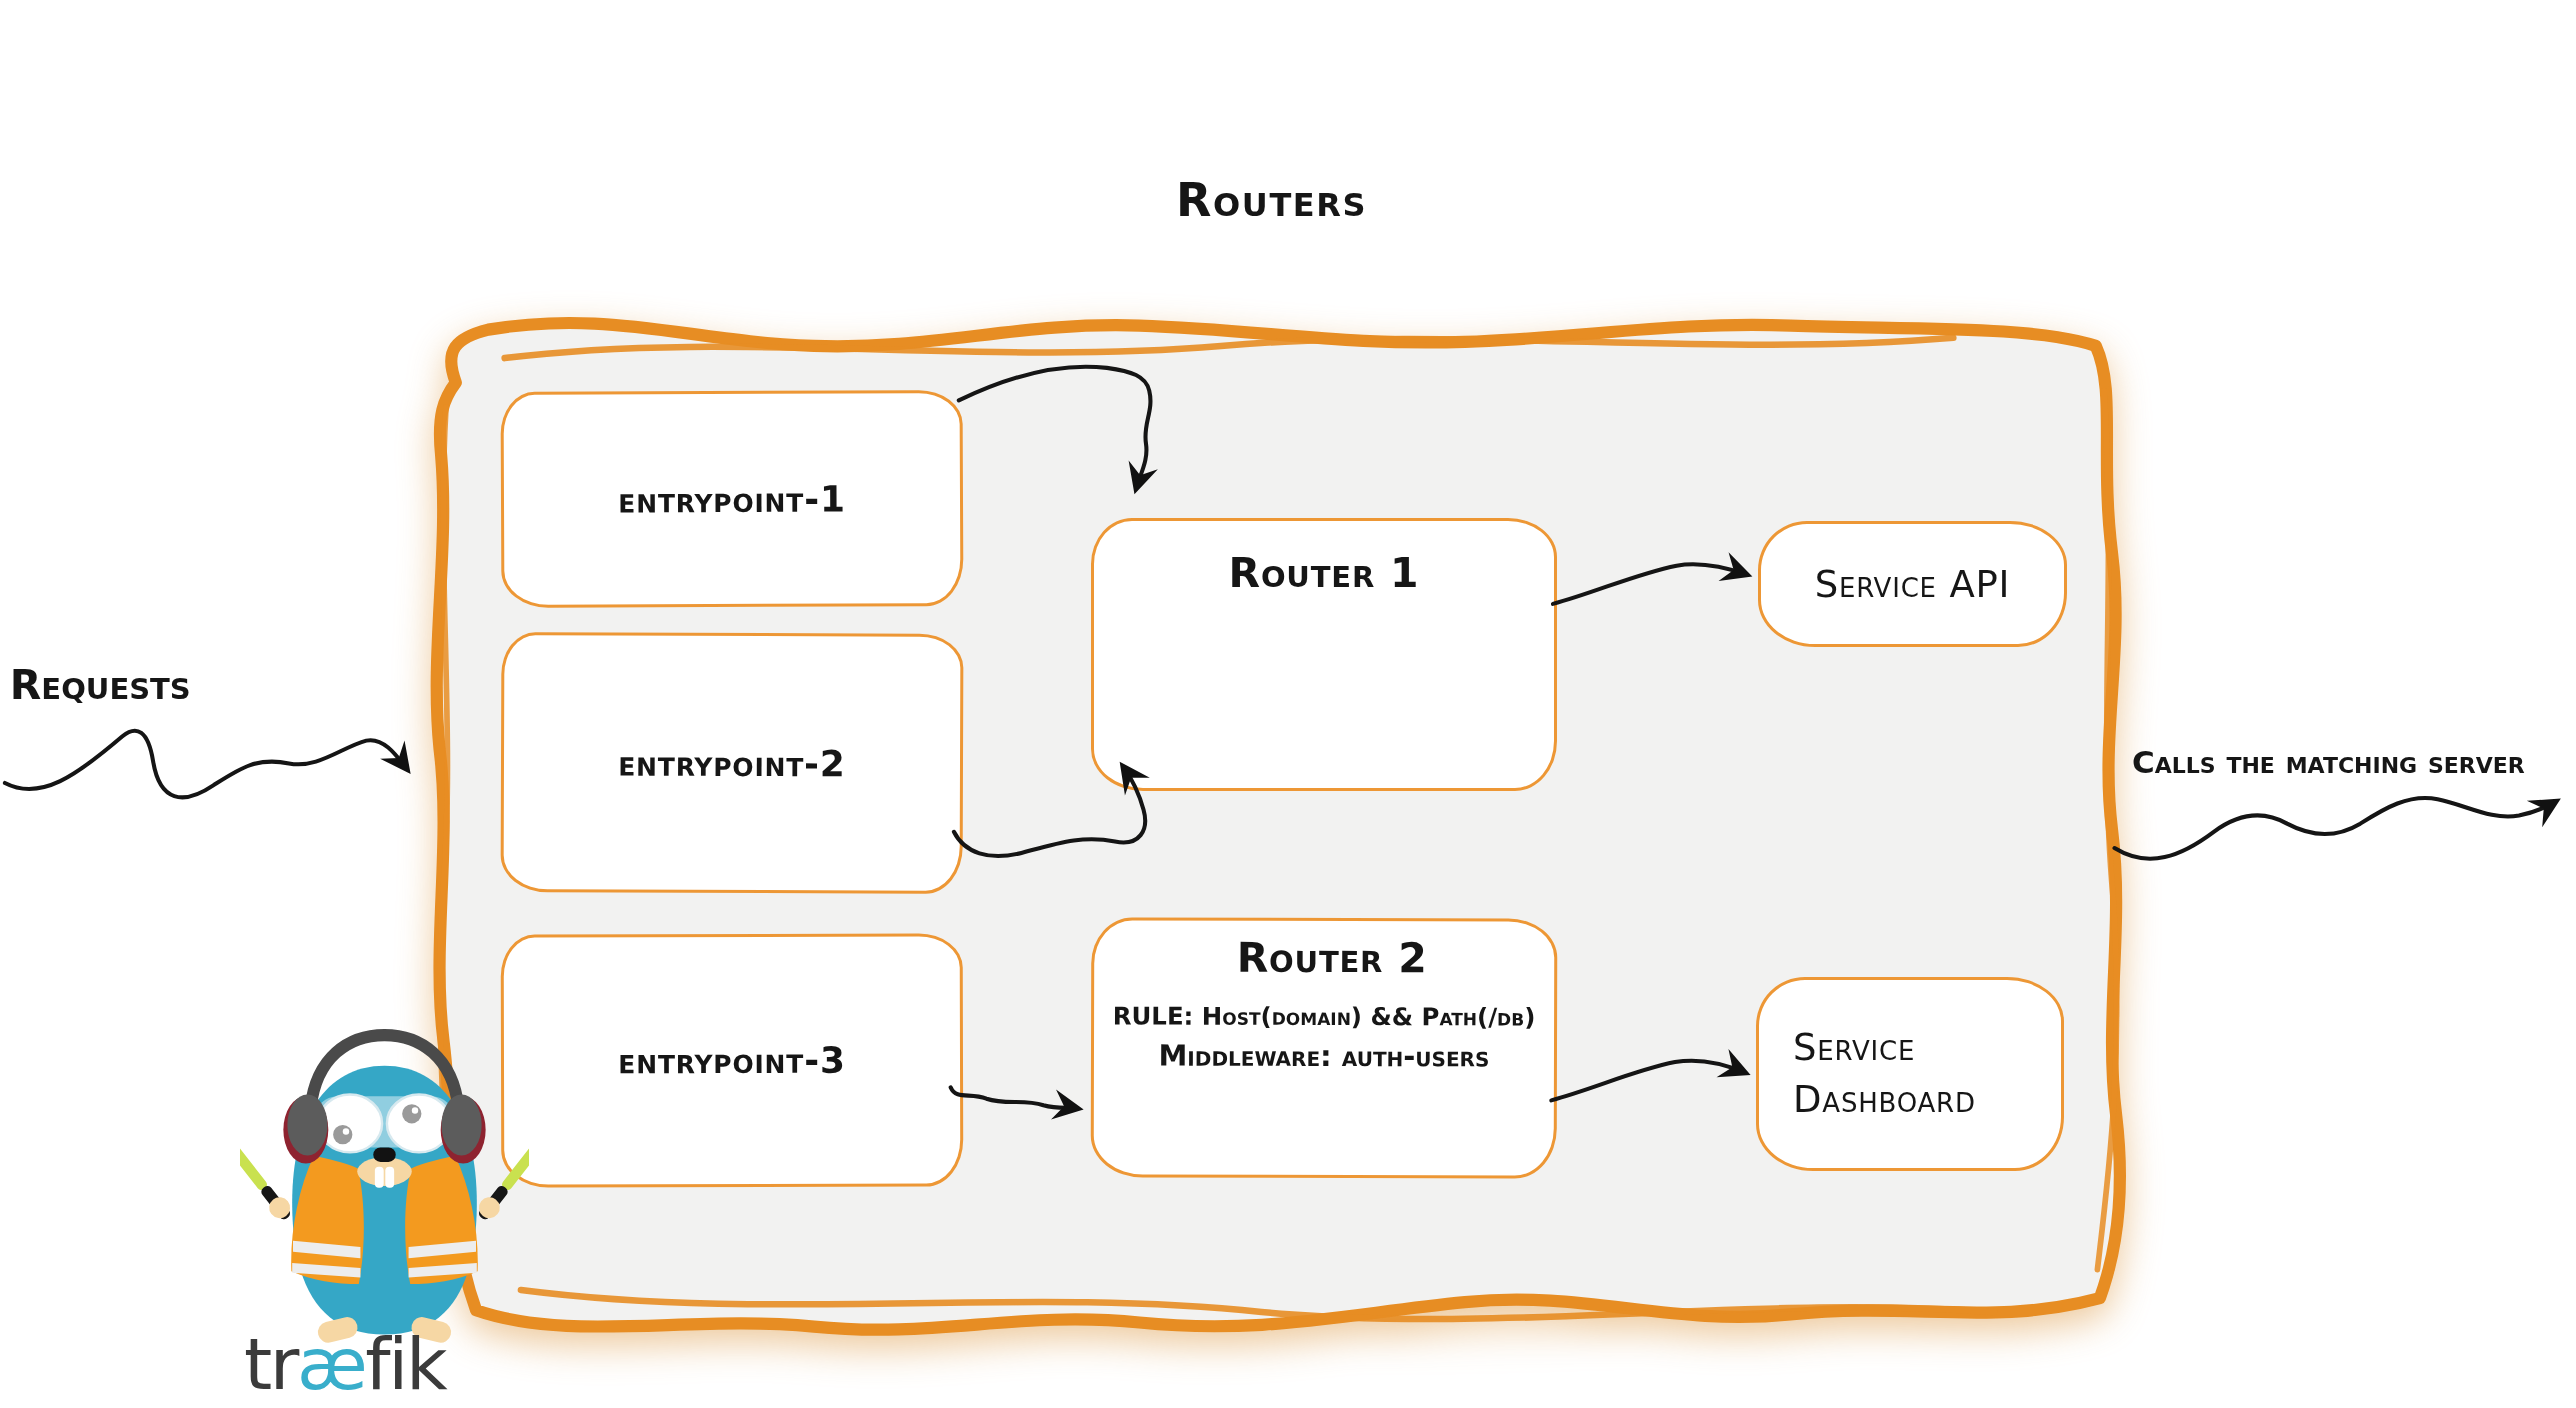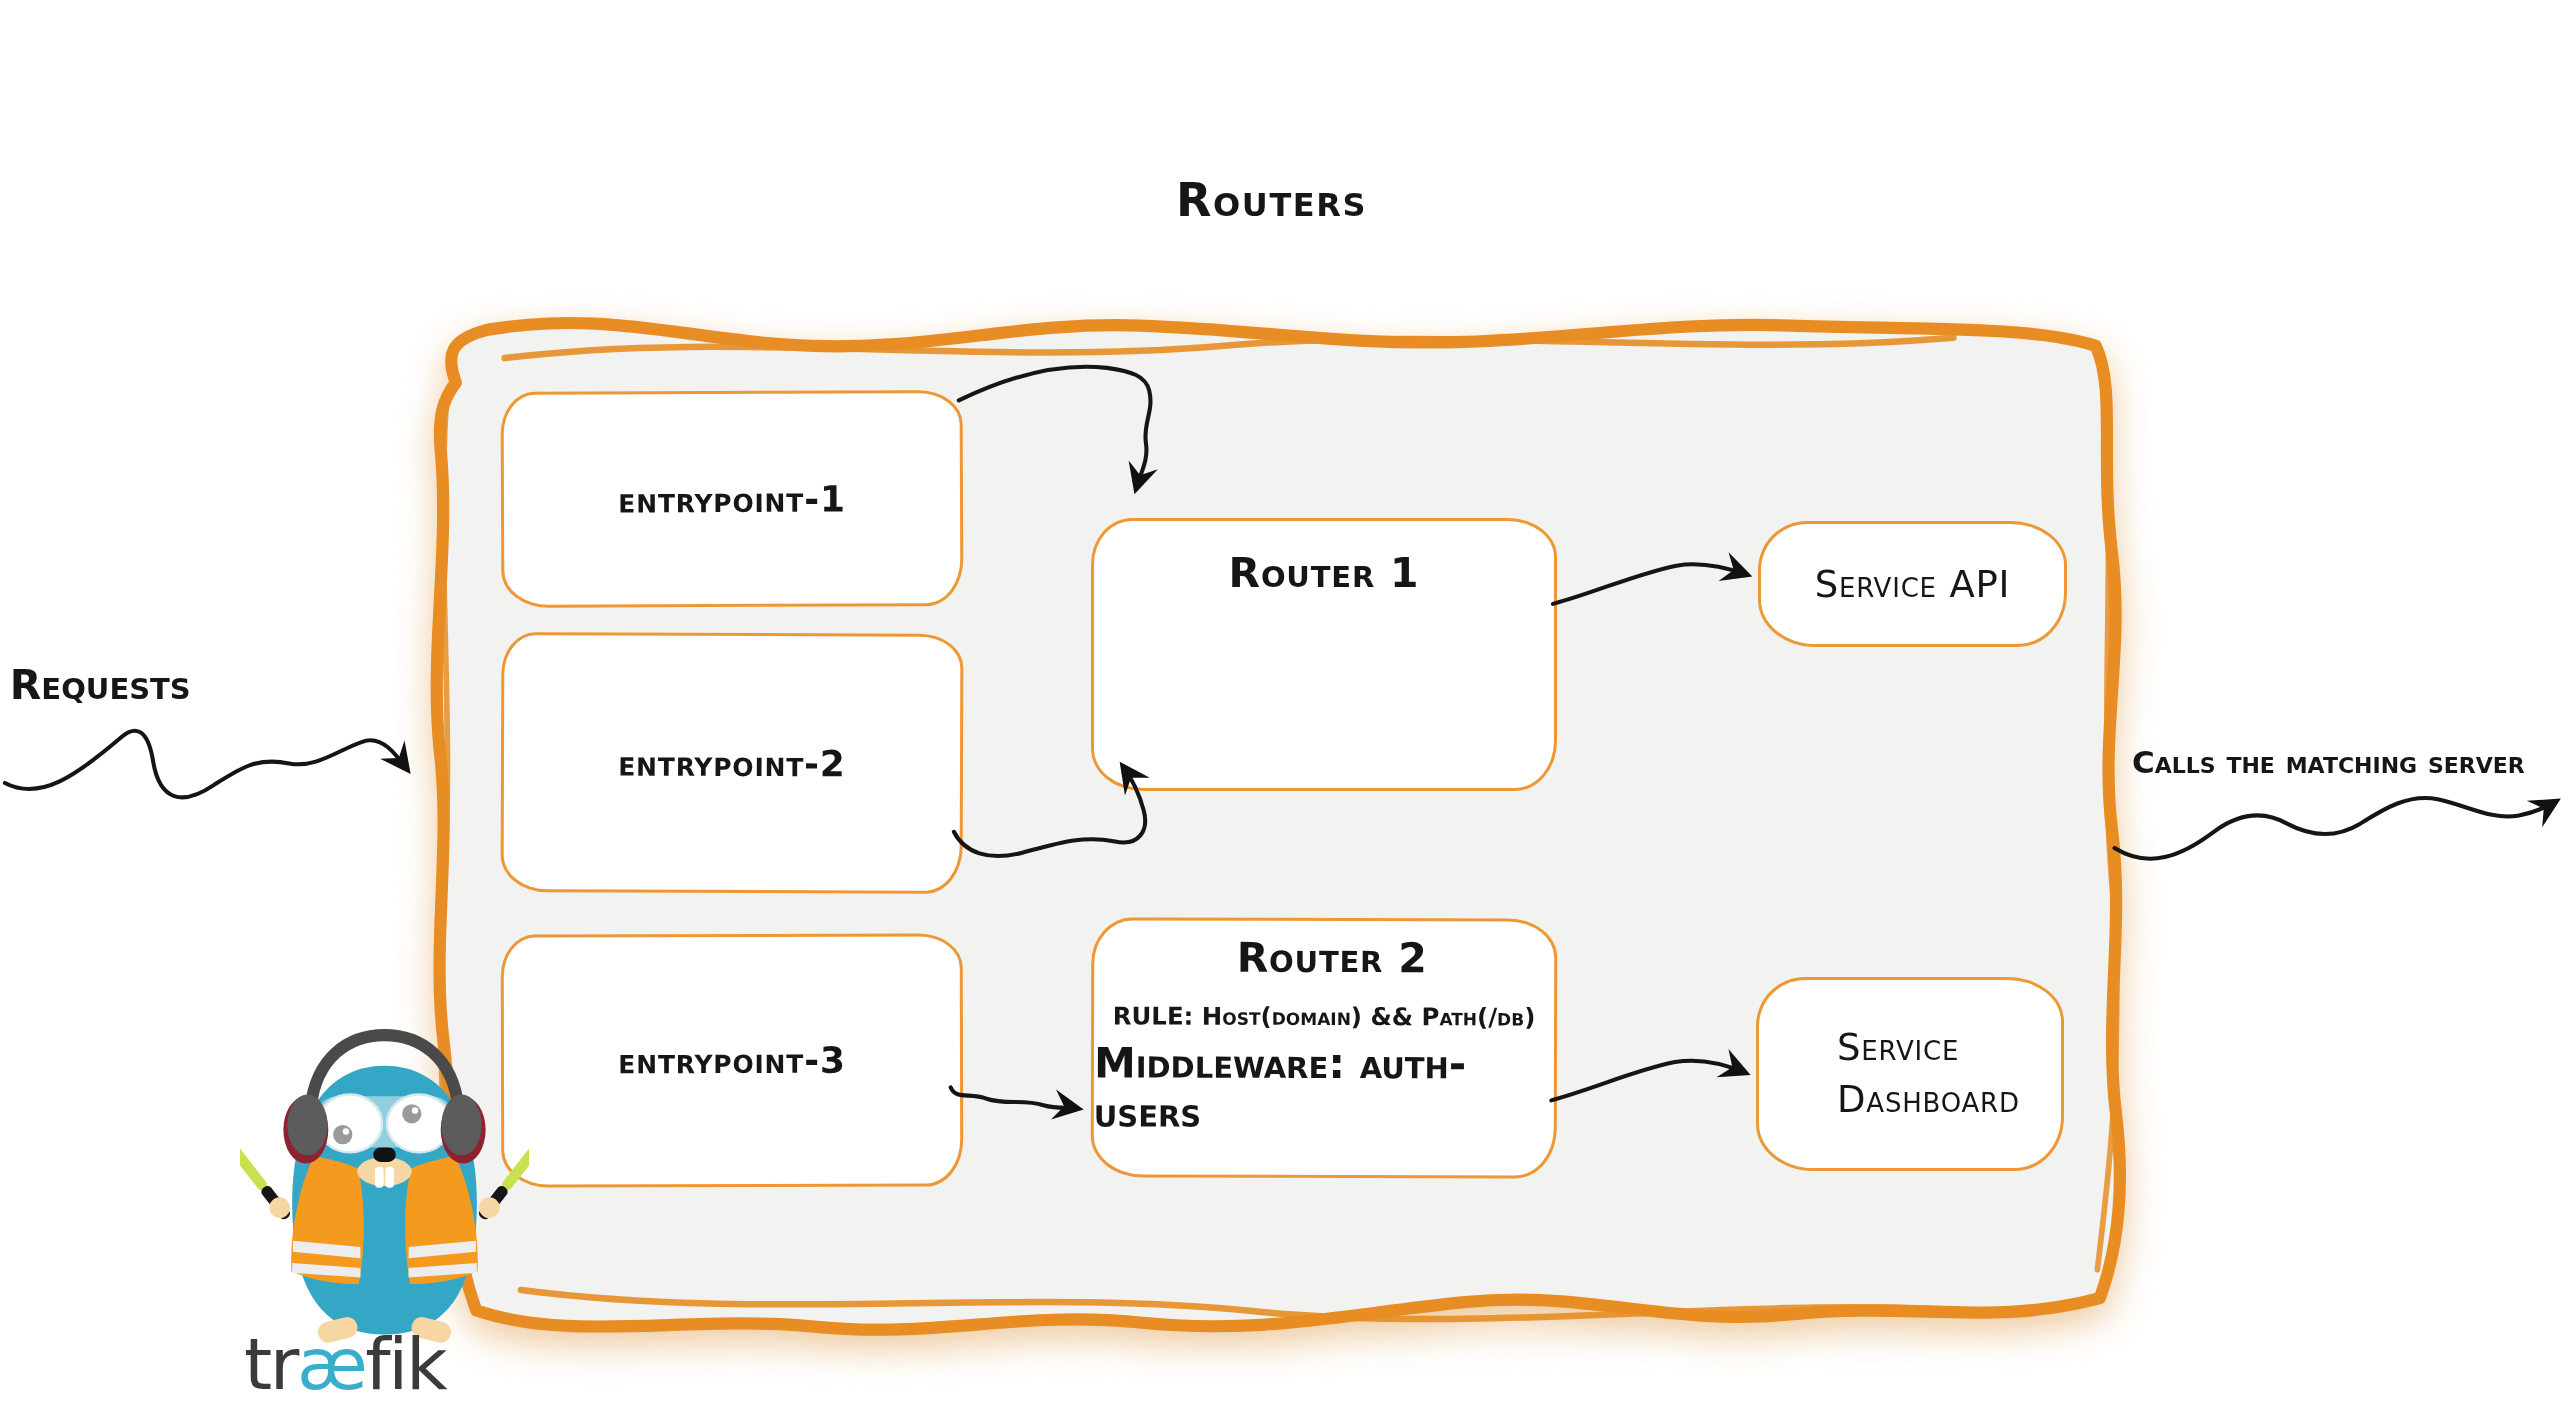--- a/index.html
+++ b/index.html
@@ -36,31 +36,31 @@
     left:1091px;width:460px;
     border-radius:41px 49px 42px 52px / 46px 39px 50px 42px;
   }
   #router-1{top:495px;height:267px;margin-top:23px;}
   #router-2{top:918px;height:254px;transform:rotate(.15deg);}
   .router-title{font-size:41px;font-weight:600;letter-spacing:0.8px;}
   #router-1 .router-title{margin-top:28px;}
   #router-1 .router-rule{margin-top:57px;font-size:34px;font-weight:600;}
   #router-2 .router-title{margin-top:13px;margin-left:16px;}
   #router-2 .router-rule{margin-top:19.5px;font-size:24.4px;font-weight:600;}
-  #router-2 .router-mw{margin-top:8.1px;font-size:42px;font-weight:600;}
+  #router-2 .router-mw{margin-top:8.1px;font-size:29px;font-weight:600;}
 
   .service{
     border-radius:49px 57px 49px 57px / 49px 44px 54px 47px;
     font-size:37px;font-weight:400;letter-spacing:0.8px;
   }
   #service-api{left:1758px;top:521px;width:303px;height:120px;}
   #service-dashboard{
     left:1756px;top:977px;width:308px;height:194px;
     flex-direction:column;align-items:flex-start;justify-content:center;
-    padding-left:78px;box-sizing:border-box;line-height:1.4;
+    padding-left:34px;box-sizing:border-box;line-height:1.4;
   }
 
   
   #diagram-title{left:1176px;top:173px;font-size:46px;font-weight:600;
     letter-spacing:1.6px;z-index:2;}
   #requests-label{left:9.8px;top:661px;font-size:41px;font-weight:600;z-index:2;}
   #calls-label{left:2132px;top:744px;font-size:31px;font-weight:600;
     white-space:nowrap;z-index:2;}
 
   

